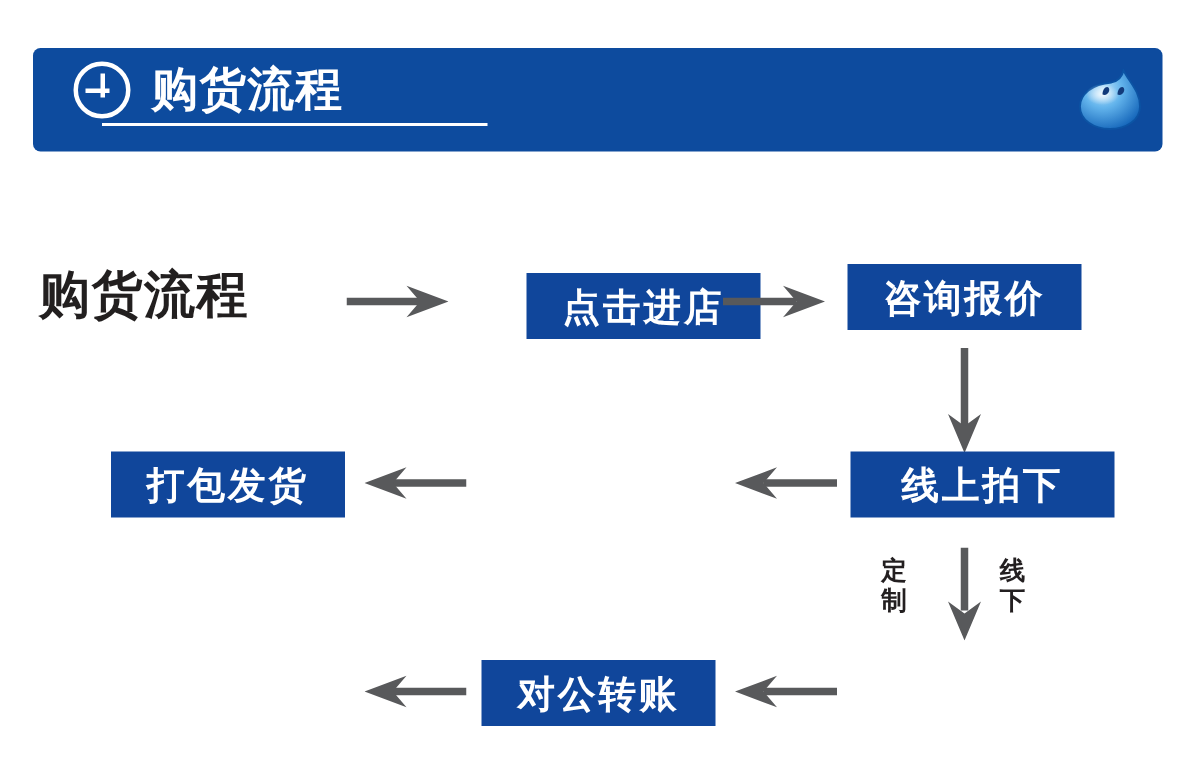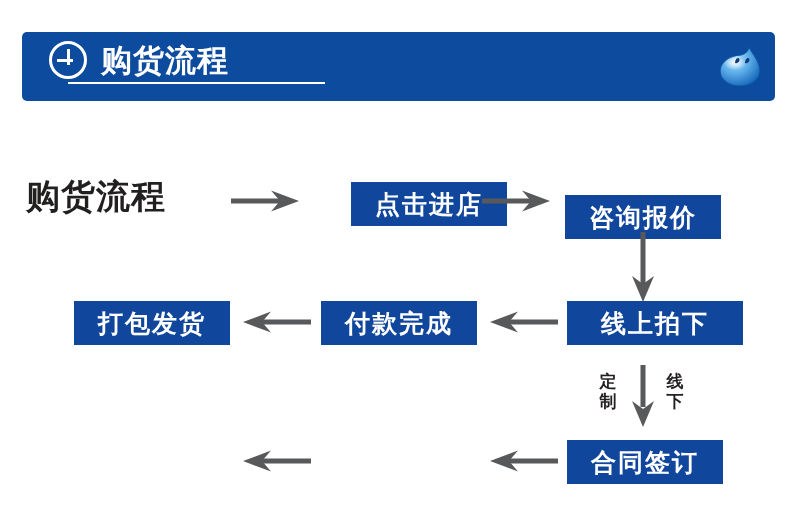--- a/index.html
+++ b/index.html
@@ -189,71 +189,70 @@
 
   <div class="node" style="left:307px; top:182px; width:156px; height:44px;margin-left:44px;">点击进店</div>
 
   <div class="arrow" style="left:482px; top:190px;">
     <svg width="68" height="22" viewBox="0 0 68 22">
       <rect x="0" y="8.5" width="49" height="5" fill="#58595b"></rect>
       <polygon points="40,0.5 68,11 40,21.5 49,11" fill="#58595b"></polygon>
     </svg>
   </div>
 
-  <div class="node" style="left:565px; top:195px; width:156px; height:44px;">咨询报价</div>
+  <div class="node" style="left:565px; top:176px; width:156px; height:44px;">咨询报价</div>
 
   <div class="arrow" style="left:631px; top:232px;">
     <svg width="24" height="70" viewBox="0 0 24 70">
       <rect x="9.5" y="0" width="5" height="52" fill="#58595b"></rect>
       <polygon points="1,44 12,70 23,44 12,52" fill="#58595b"></polygon>
     </svg>
   </div>
 
   <div class="node" style="left:74px; top:301px; width:156px; height:44px;">打包发货</div>
 
   <div class="arrow" style="left:243px; top:311px;">
     <svg width="68" height="22" viewBox="0 0 68 22">
       <rect x="19" y="8.5" width="49" height="5" fill="#58595b"></rect>
       <polygon points="28,0.5 0,11 28,21.5 19,11" fill="#58595b"></polygon>
     </svg>
   </div>
 
-  <div class="node" style="left:321px; top:301px; width:156px; height:44px;">付款完成</div>
 
   <div class="arrow" style="left:490px; top:311px;">
     <svg width="68" height="22" viewBox="0 0 68 22">
       <rect x="19" y="8.5" width="49" height="5" fill="#58595b"></rect>
       <polygon points="28,0.5 0,11 28,21.5 19,11" fill="#58595b"></polygon>
     </svg>
   </div>
 
   <div class="node" style="left:567px; top:301px; width:176px; height:44px;">线上拍下</div>
 
-  <div class="vlabel" style="left:598px; top:371px;">定制</div>
+  <div class="vlabel" style="left:586px; top:371px;">定制</div>
 
   <div class="arrow" style="left:630px; top:365px;">
     <svg width="26" height="62" viewBox="0 0 26 62">
       <rect x="10.5" y="0" width="5" height="42" fill="#58595b"></rect>
       <polygon points="2,36 13,62 24,36 13,44" fill="#58595b"></polygon>
     </svg>
   </div>
 
   <div class="vlabel" style="left:665px; top:371px;text-align:center;">线下</div>
 
 
   <div class="arrow" style="left:243px; top:450px;">
     <svg width="68" height="22" viewBox="0 0 68 22">
       <rect x="19" y="8.5" width="49" height="5" fill="#58595b"></rect>
       <polygon points="28,0.5 0,11 28,21.5 19,11" fill="#58595b"></polygon>
     </svg>
   </div>
 
+  <div class="node" style="left:321px; top:440px; width:156px; height:44px;">对公转账</div>
 
   <div class="arrow" style="left:490px; top:450px;">
     <svg width="68" height="22" viewBox="0 0 68 22">
       <rect x="19" y="8.5" width="49" height="5" fill="#58595b"></rect>
       <polygon points="28,0.5 0,11 28,21.5 19,11" fill="#58595b"></polygon>
     </svg>
   </div>
 
-  <div class="node" style="left:567px; top:440px; width:156px; height:44px;">合同签订</div>
 
 </div>
 
 </body></html>

